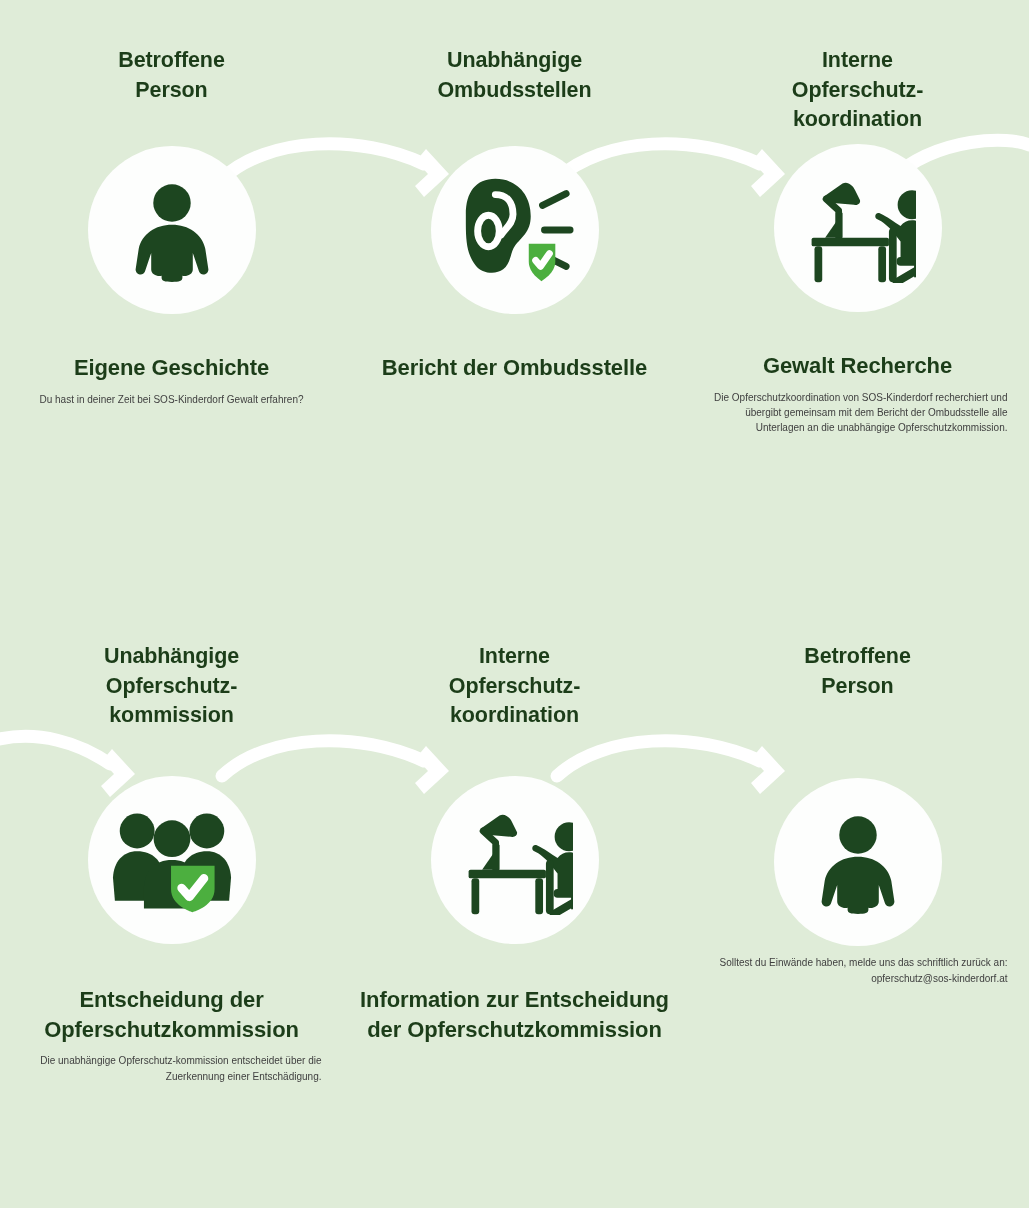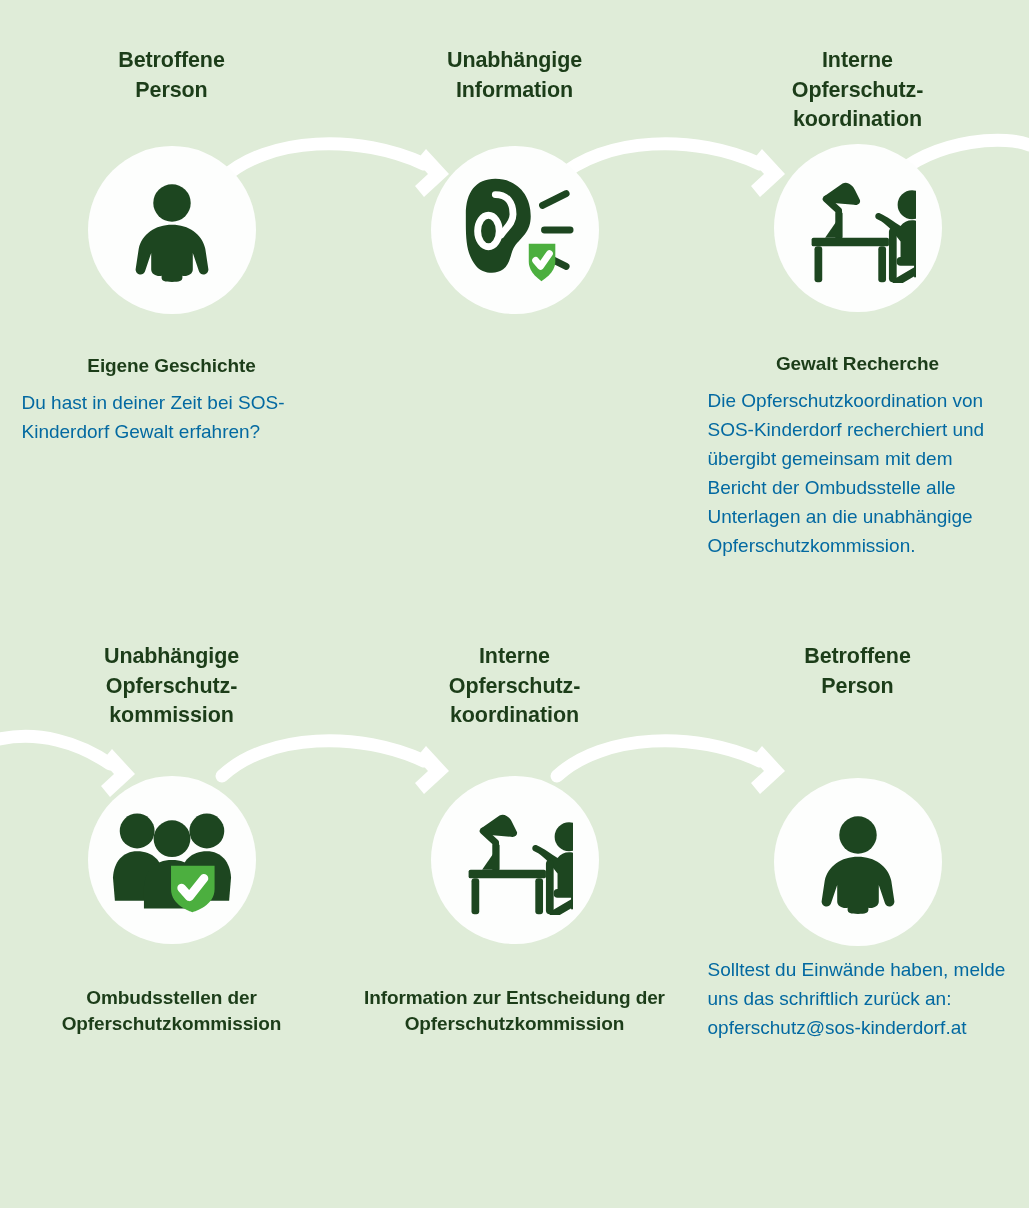--- a/index.html
+++ b/index.html
@@ -68,33 +68,33 @@
     height: 168px;
     border-radius: 50%;
     background: #fdfefd;
     display: flex;
     align-items: center;
     justify-content: center;
     flex: none;
   }
 
   .step-heading {
-    font-size: 19px;
+    font-size: 22px;
     font-weight: bold;
     line-height: 1.35;
     text-align: center;
     color: #1c3d19;
     letter-spacing: -0.1px;
   }
 
   .step-body {
-    font-size: 19px;
+    font-size: 10px;
     line-height: 1.53;
-    text-align: left;
-    color: #0369a1;
+    text-align: right;
+    color: #404040;
     margin-top: 9px;
     max-width: 300px;
   }
 
   
   .c-r1c1 .icon-wrap { margin-top: 41px; }
   .c-r1c1 .step-heading { margin-top: 39px; }
 
   .c-r1c2 .icon-wrap { margin-top: 41px; }
   .c-r1c2 .step-heading { margin-top: 39px; }
@@ -172,38 +172,39 @@
           </svg>
         </div>
       </div>
       <div class="step-heading">Eigene Geschichte</div>
       <div class="step-body">Du hast in deiner Zeit bei SOS-Kinderdorf Gewalt erfahren?</div>
     </div>
 
     <div class="cell c-r1c2">
       <div class="step-title">
         <div>Unabhängige</div>
-        <div>Information</div>
+        <div>Ombudsstellen</div>
       </div>
       <div class="icon-wrap">
         <div class="icon-circle">
           <svg width="118" height="112" viewBox="0 0 120 112">
             <path d="M40,4 C62,4 76,20 76,42 C76,58 66,64 60,72 C55,79 56,90 48,96 C40,102 26,100 20,92 C12,82 10,70 10,50 L10,40 C10,18 20,4 40,4 Z" fill="#1d4620"></path>
             <path d="M40,20 C52,20 58,28 58,40 C58,50 50,54 46,61" stroke="#ffffff" stroke-width="7" fill="none" stroke-linecap="round"></path>
             <ellipse cx="33" cy="57" rx="11" ry="16" fill="none" stroke="#ffffff" stroke-width="7"></ellipse>
             <g stroke="#1d4620" stroke-width="7" stroke-linecap="round">
               <line x1="88" y1="31" x2="112" y2="19"></line>
               <line x1="90" y1="56" x2="116" y2="56"></line>
               <line x1="88" y1="81" x2="112" y2="93"></line>
             </g>
             <path d="M74,70 L101,70 L101,88 C101,100 88,107 87,108 C86,107 74,100 74,88 Z" fill="#4caf3f"></path>
             <path d="M81,87 L86,93 L95,80" stroke="#ffffff" stroke-width="7" fill="none" stroke-linecap="round" stroke-linejoin="round"></path>
           </svg>
         </div>
       </div>
+      <div class="step-heading">Bericht der Ombudsstelle</div>
     </div>
 
     <div class="cell c-r1c3">
       <div class="step-title">
         <div>Interne</div>
         <div>Opferschutz-</div>
         <div>koordination</div>
       </div>
       <div class="icon-wrap">
         <div class="icon-circle">
@@ -253,21 +254,22 @@
             <path d="M98,45 C113,45 122,56 123,72 L121,96 L71,96 L71,70 C72,55 82,45 98,45 Z" fill="#1d4620"></path>
 
             <circle cx="62" cy="32" r="19" fill="#1d4620"></circle>
             <path d="M62,54 C80,54 90,65 91,82 L91,104 L33,104 L33,82 C34,65 44,54 62,54 Z" fill="#1d4620"></path>
 
             <path d="M61,60 L106,60 L106,84 C106,101 86,107 83,108 C81,107 61,101 61,84 Z" fill="#4caf3f"></path>
             <path d="M72,83 L80,92 L95,73" stroke="#ffffff" stroke-width="9" fill="none" stroke-linecap="round" stroke-linejoin="round"></path>
           </svg>
         </div>
       </div>
-      <div class="step-heading">Ombudsstellen der Opferschutzkommission</div>
+      <div class="step-heading">Entscheidung der Opferschutzkommission</div>
+      <div class="step-body">Die unabhängige Opferschutz-kommission entscheidet über die Zuerkennung einer Entschädigung.</div>
     </div>
 
     <div class="cell c-r2c2">
       <div class="step-title">
         <div>Interne</div>
         <div>Opferschutz-</div>
         <div>koordination</div>
       </div>
       <div class="icon-wrap">
         <div class="icon-circle">

